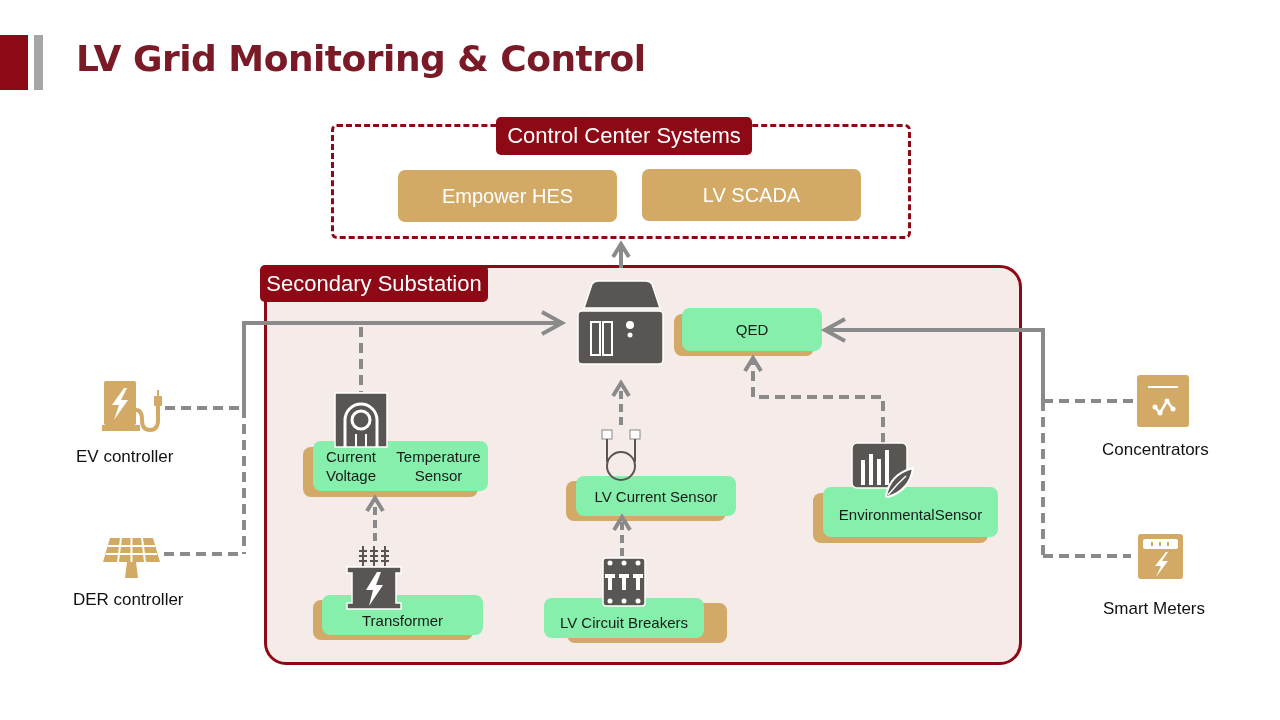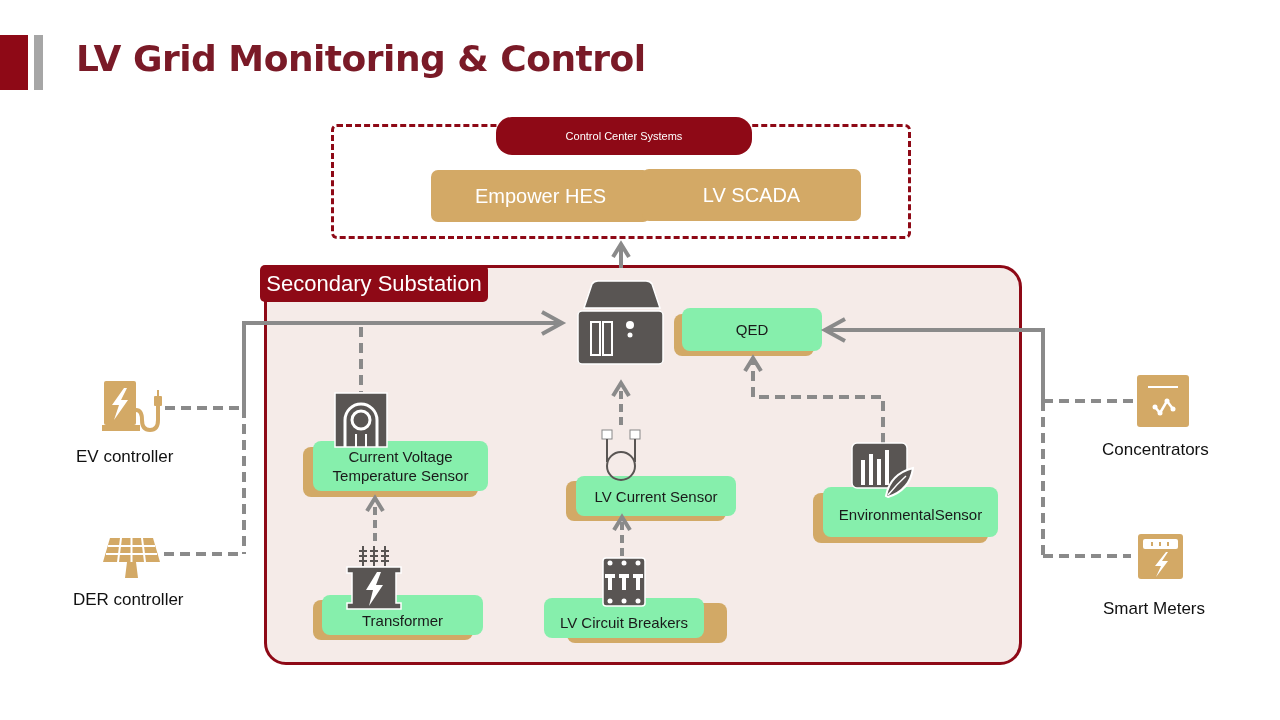--- a/index.html
+++ b/index.html
@@ -18,21 +18,21 @@
     font-size: 36px; color: #7a1a27; letter-spacing: -0.5px; white-space: nowrap;
   }
 
   
   .cc-box {
     left: 331px; top: 124px; width: 580px; height: 115px;
     border: 3px dashed #8e0916; border-radius: 6px; box-sizing: border-box;
   }
   .cc-label {
     left: 496px; top: 117px; width: 256px; height: 38px; background: #8e0916; color: #fff;
-    border-radius: 16px; font-size: 11px; display: flex; align-items: center; justify-content: center;
+    border-radius: 5px; font-size: 22px; display: flex; align-items: center; justify-content: center;
   }
   .sys-btn {
     height: 52px; background: #d3a966; color: #fff; border-radius: 7px; font-size: 20px;
     display: flex; align-items: center; justify-content: center;
   }
 
   
   .ss-box {
     left: 264px; top: 265px; width: 758px; height: 400px;
     background: #f5ebe8; border: 3px solid #8e0916; border-radius: 22px; box-sizing: border-box;
@@ -56,33 +56,33 @@
 </style>
 </head>
 <body>
 
 <div class="abs title-bar-red"></div>
 <div class="abs title-bar-grey"></div>
 <div class="abs page-title">LV Grid Monitoring &amp; Control</div>
 
 <div class="abs cc-box"></div>
 <div class="abs cc-label">Control Center Systems</div>
-<div class="abs sys-btn" style="left:398px;top:170px;width:219px;margin-left:33px;">Empower  HES</div>
+<div class="abs sys-btn" style="left:398px;top:170px;width:219px;">Empower  HES</div>
 <div class="abs sys-btn" style="left:642px;top:169px;width:219px;">LV SCADA</div>
 
 <div class="abs ss-box"></div>
 <div class="abs ss-label">Secondary Substation</div>
 
 <div class="abs card-shadow" style="left:674px;top:314px;width:140px;height:42px;"></div>
 <div class="abs card" style="left:682px;top:308px;width:140px;height:43px;">
   <span>QED</span>
 </div>
 
 <div class="abs card-shadow" style="left:303px;top:447px;width:175px;height:50px;"></div>
-<div class="abs card" style="left:313px;top:441px;width:175px;height:50px;flex-direction:column;">
+<div class="abs card" style="left:313px;top:441px;width:175px;height:50px;flex-direction:row;">
   <span>Current  Voltage</span>
   <span>Temperature  Sensor</span>
 </div>
 
 <div class="abs card-shadow" style="left:313px;top:600px;width:160px;height:40px;"></div>
 <div class="abs card" style="left:322px;top:595px;width:161px;height:40px;padding-top:10px;box-sizing:border-box;">
   <span>Transformer</span>
 </div>
 
 <div class="abs card-shadow" style="left:566px;top:481px;width:160px;height:40px;"></div>

